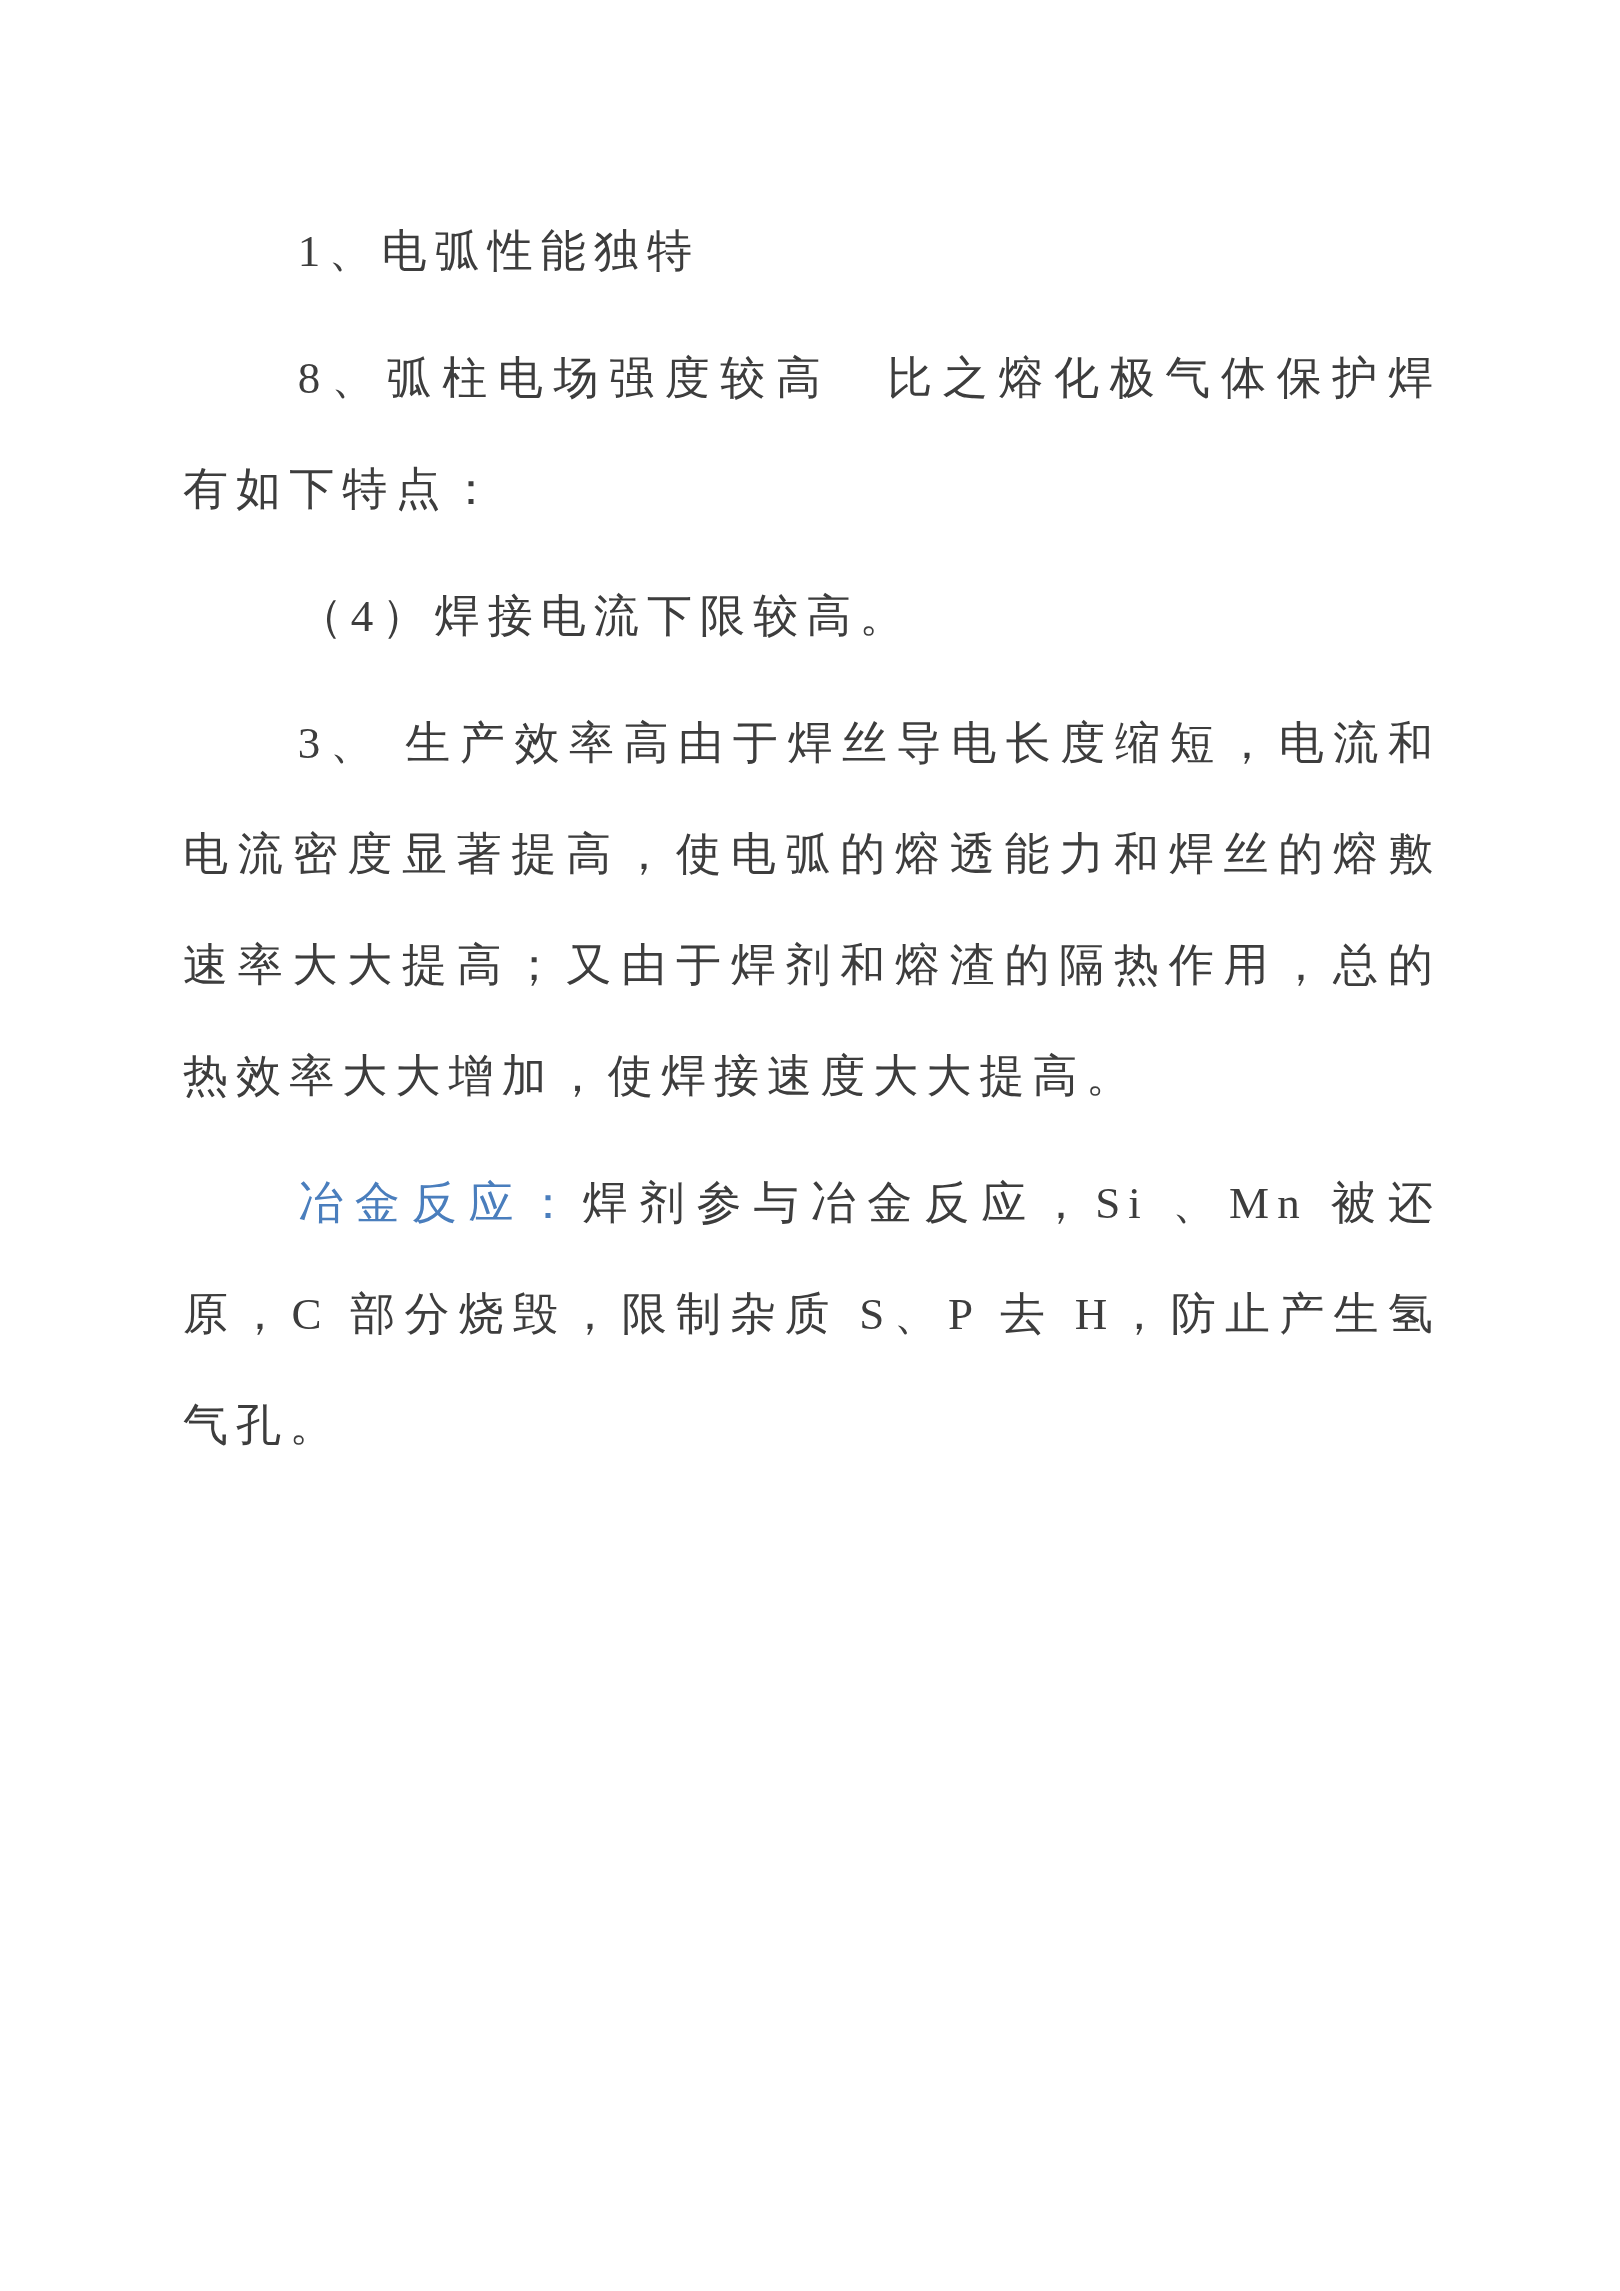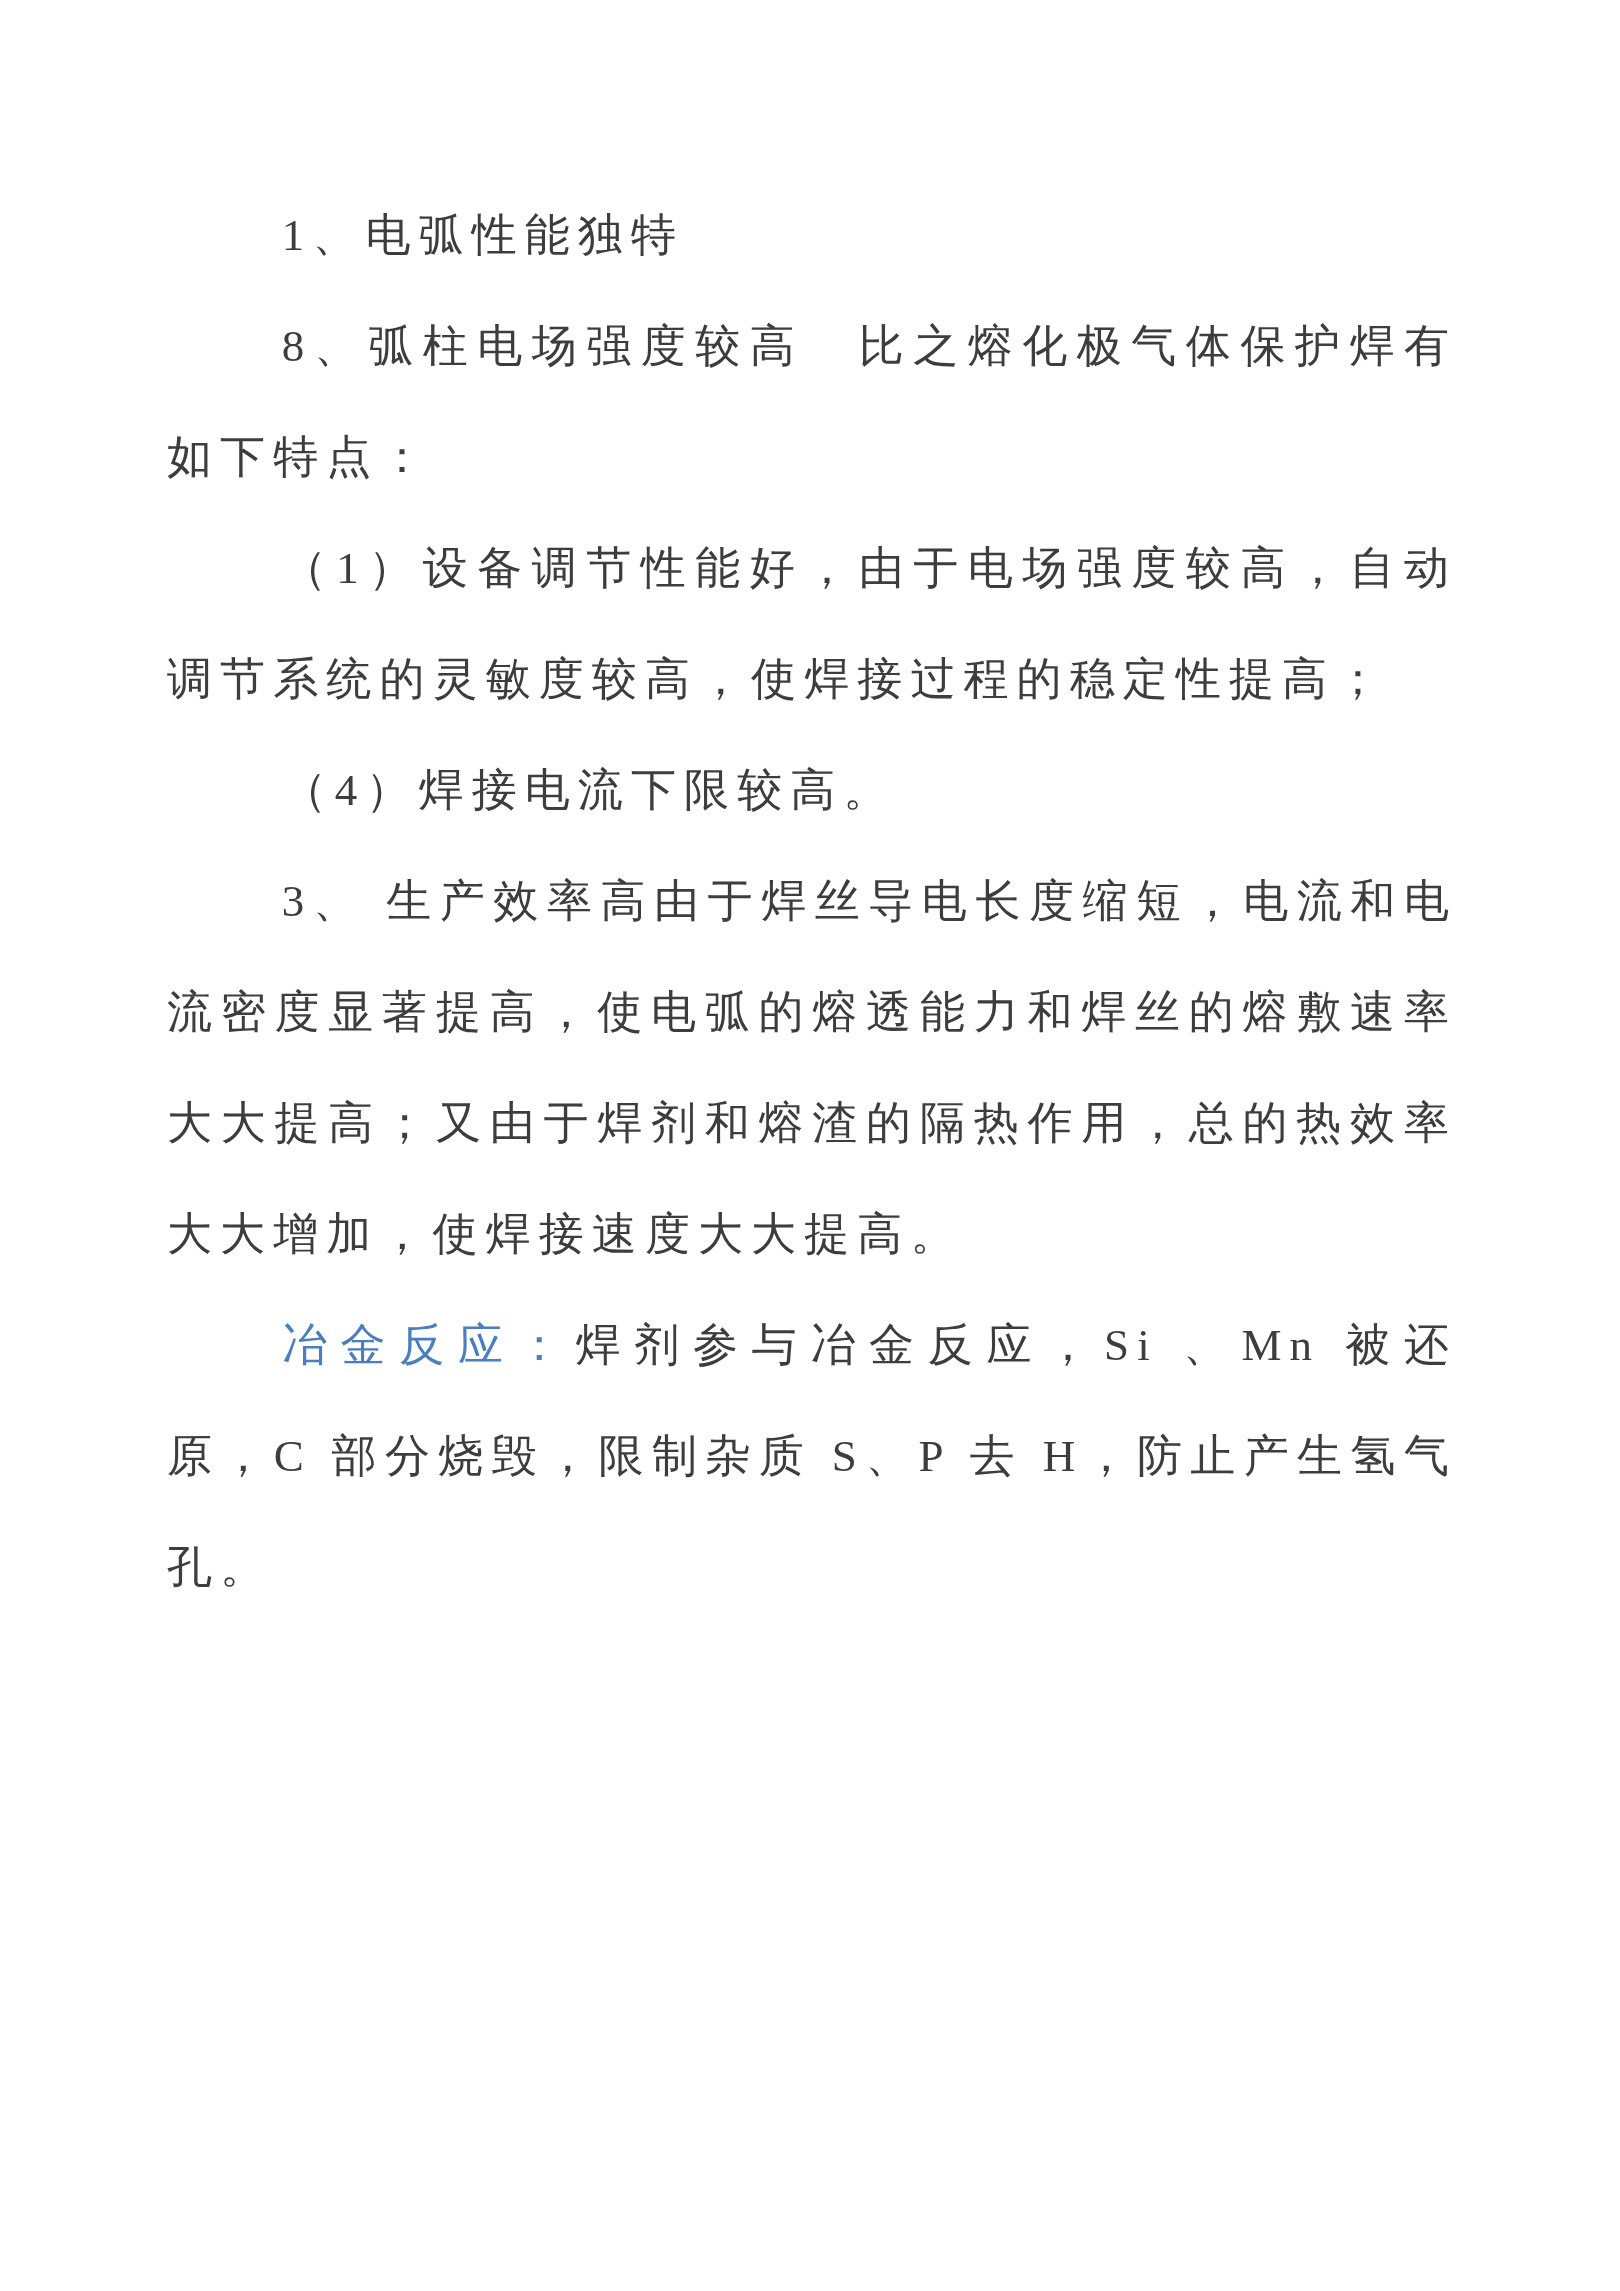--- a/index.html
+++ b/index.html
@@ -25,41 +25,40 @@
   .doc {
     color: var(--text-color);
     font-size: 45px;
     line-height: 111px;
     letter-spacing: 0.18em;
     text-align: justify;
     text-align-last: left;
     text-justify: inter-character;
   }
   .para {
-    margin: 0;
+    margin: 16px;
     padding: 0;
     text-indent: 2.55em;
   }
   .accent {
     color: var(--accent-color);
   }
 </style>
 </head>
 <body>
 
 <main class="page">
   <div class="doc">
 
     <p class="para"><span>1、电弧性能独特</span></p>
 
 
 
     <p class="para"><span>8、弧柱电场强度较高　比之熔化极气体保护焊有如下特点：</span></p>
 
-    <p class="para"><span>（1）设备调节性能好，由于电场强度较高，自动调节系统的灵敏度较高，使焊接过程的稳定性提高；</span></p>
 
     <p class="para"><span>（4）焊接电流下限较高。</span></p>
 
     <p class="para"><span>3、 生产效率高由于焊丝导电长度缩短，电流和电流密度显著提高，使电弧的熔透能力和焊丝的熔敷速率大大提高；又由于焊剂和熔渣的隔热作用，总的热效率大大增加，使焊接速度大大提高。</span></p>
 
     <p class="para"><span class="accent">冶金反应：</span><span>焊剂参与冶金反应，Si 、Mn 被还原，C 部分烧毁，限制杂质 S、P 去 H，防止产生氢气孔。</span></p>
 
   </div>
 </main>
 

